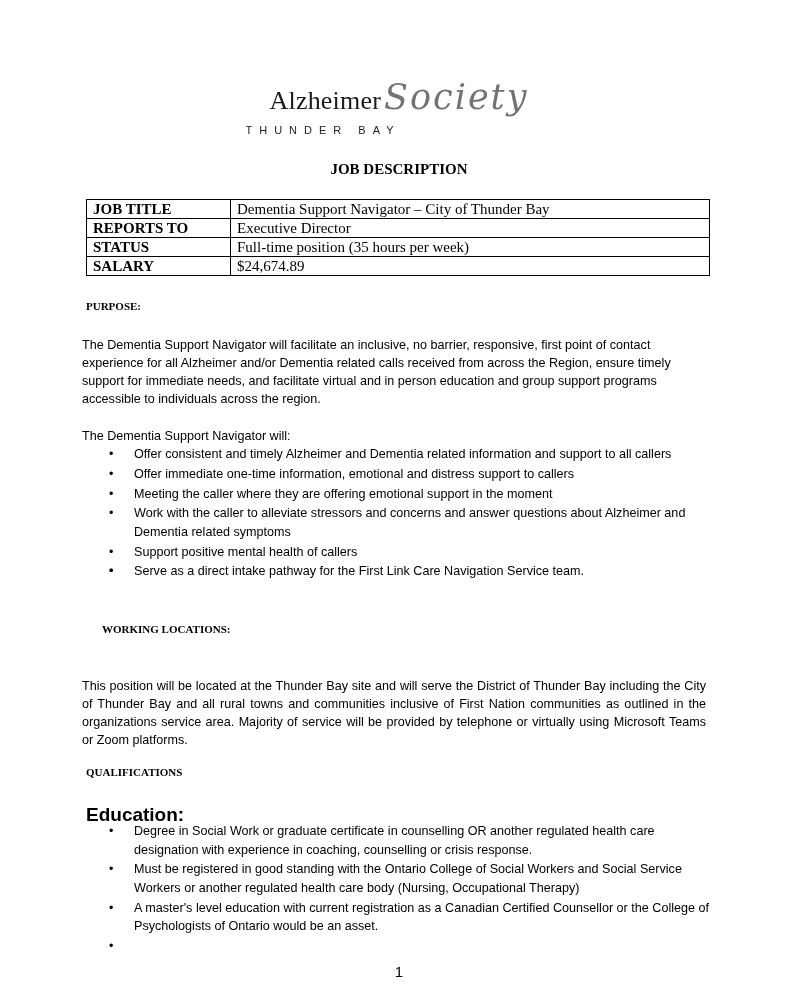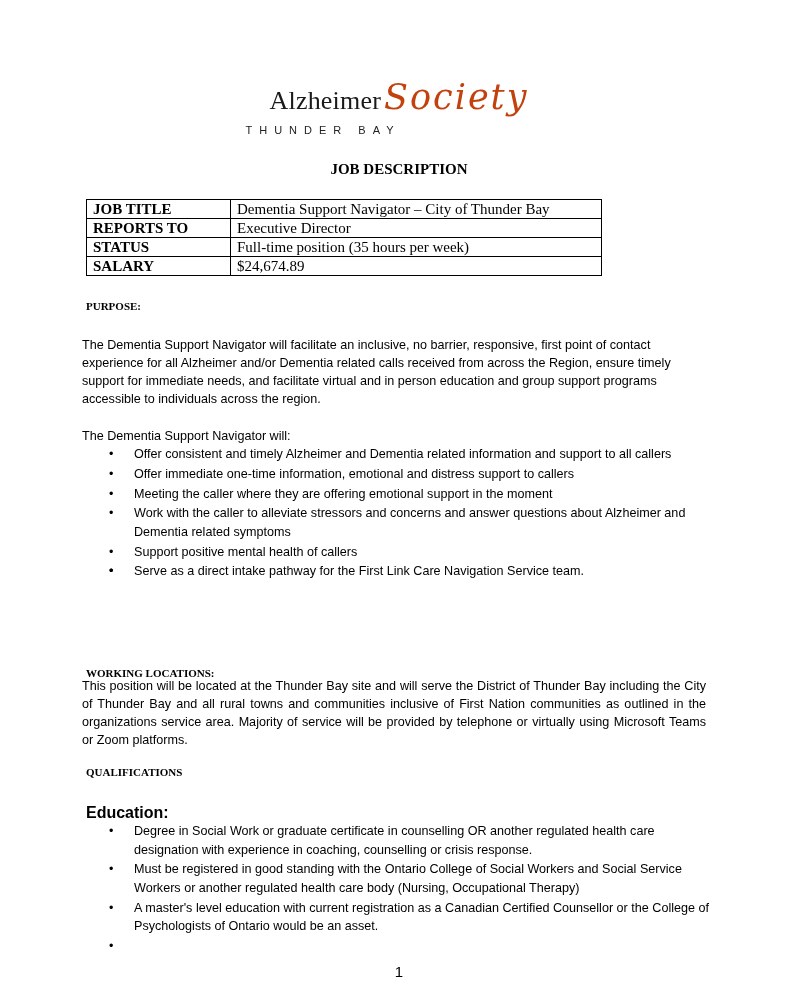--- a/index.html
+++ b/index.html
@@ -30,21 +30,21 @@
     .logo-word1 {
       font-family: "Liberation Serif", serif;
       font-size: 26px;
       color: #1a1a1a;
       letter-spacing: 0.2px;
     }
     .logo-word2 {
       font-family: "DejaVu Serif", serif;
       font-style: italic;
       font-size: 35px;
-      color: #c2410c;
+      color: #737373;
       letter-spacing: 2px;
       margin-left: 3px;
     }
     .logo-sub {
       position: absolute;
       top: 124px;
       left: 0;
       width: 640px;
       text-align: center;
       font-family: "Liberation Sans", sans-serif;
@@ -61,21 +61,21 @@
       width: 798px;
       text-align: center;
       font-family: "Liberation Serif", serif;
       font-weight: bold;
       font-size: 15px;
     }
     table.info {
       position: absolute;
       top: 199px;
       left: 86px;
-      width: 516px;
+      width: 624px;
       border-collapse: collapse;
       font-family: "Liberation Serif", serif;
       font-size: 15px;
     }
     table.info td {
       border: 1px solid #000;
       height: 18px;
       padding: 0 6px;
       line-height: 18px;
       vertical-align: middle;
@@ -100,21 +100,21 @@
       line-height: 18px;
     }
     .para.justify {
       text-align: justify;
     }
     .subheading {
       position: absolute;
       left: 86px;
       font-family: "Liberation Sans", sans-serif;
       font-weight: bold;
-      font-size: 16px;
+      font-size: 19px;
     }
     ul.bullets {
       position: absolute;
       left: 86px;
       width: 624px;
       margin: 0;
       padding: 0;
       list-style: none;
       font-family: "Liberation Sans", sans-serif;
       font-size: 12.6px;
@@ -179,21 +179,21 @@
 <ul class="bullets" style="top:445px;">
   <li><span class="dot">•</span><span>Offer consistent and timely Alzheimer and Dementia related information and support to all callers</span></li>
   <li><span class="dot">•</span><span>Offer immediate one-time information, emotional and distress support to callers</span></li>
   <li><span class="dot">•</span><span>Meeting the caller where they are offering emotional support in the moment</span></li>
   <li><span class="dot">•</span><span>Work with the caller to alleviate stressors and concerns and answer questions about Alzheimer and Dementia related symptoms</span></li>
   <li><span class="dot">•</span><span>Support positive mental health of callers</span></li>
   <li><span class="dot">•</span></li>
   <li><span class="dot">•</span><span>Serve as a direct intake pathway for the First Link Care Navigation Service team.</span></li>
 </ul>
 
-<div class="heading" style="top:667px;">WORKING LOCATIONS:</div>
+<div class="heading" style="top:623px;margin-left:16px;">WORKING LOCATIONS:</div>
 <div class="para justify" style="top:677px;">This position will be located at the Thunder Bay site and will serve the District of Thunder Bay including the City of Thunder Bay and all rural towns and communities inclusive of First Nation communities as outlined in the organizations service area. Majority of service will be provided by telephone or virtually using Microsoft Teams or Zoom platforms.</div>
 
 <div class="heading" style="top:766px;">QUALIFICATIONS</div>
 <div class="subheading" style="top:804px;">Education:</div>
 <ul class="bullets" style="top:822px;">
   <li><span class="dot">•</span><span>Degree in Social Work or graduate certificate in counselling OR another regulated health care designation with experience in coaching, counselling or crisis response.</span></li>
   <li><span class="dot">•</span><span>Must be registered in good standing with the Ontario College of Social Workers and Social Service Workers or another regulated health care body (Nursing, Occupational Therapy)</span></li>
   <li><span class="dot">•</span><span>A master's level education with current registration as a Canadian Certified Counsellor or the College of Psychologists of Ontario would be an asset.</span></li>
   <li><span class="dot">•</span></li>
 </ul>

